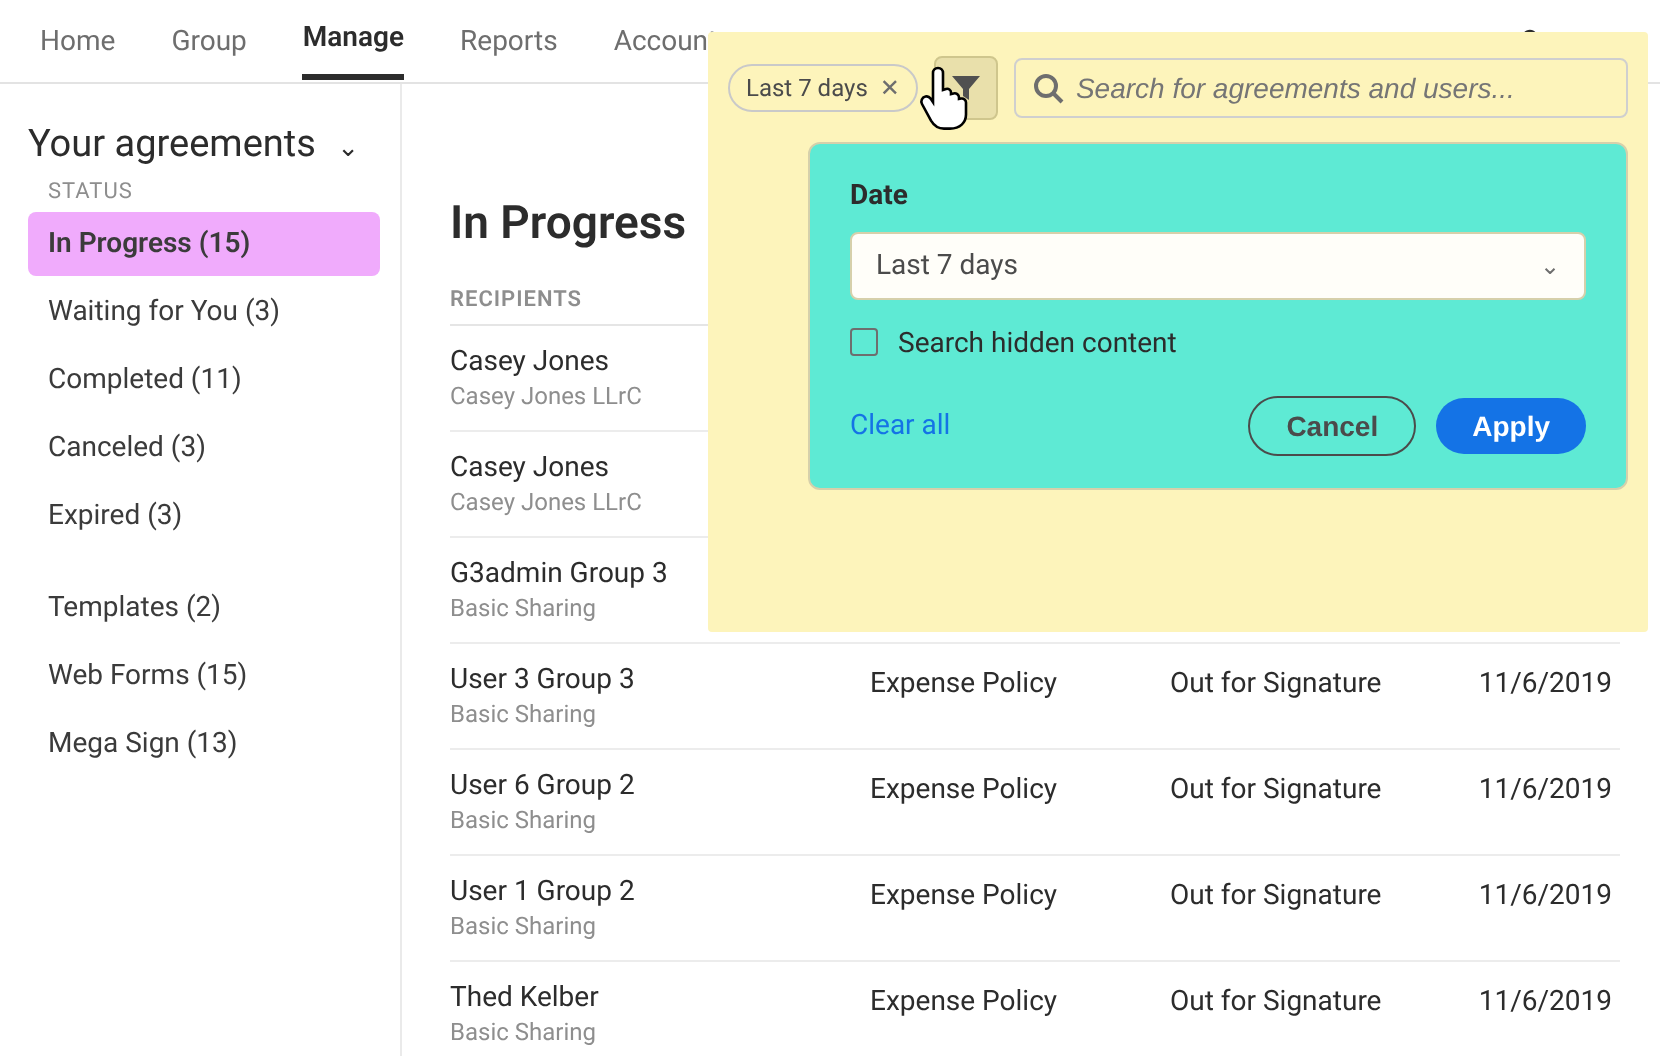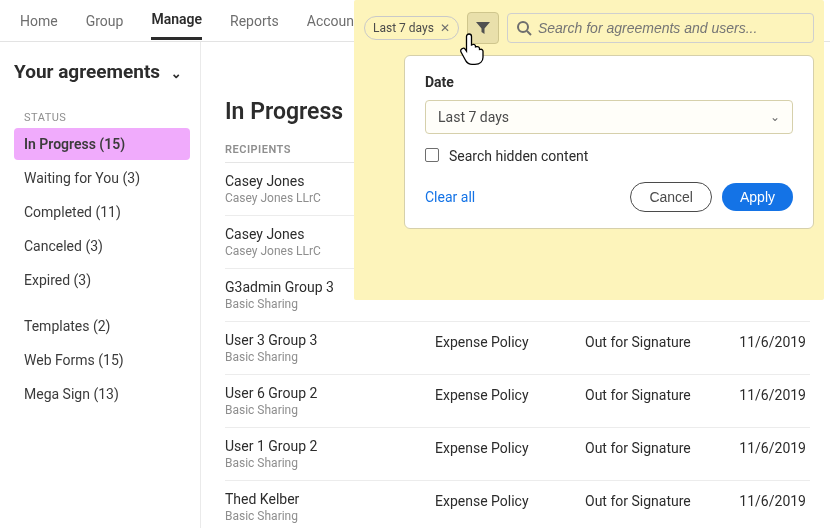--- a/index.html
+++ b/index.html
@@ -5,55 +5,55 @@
   * { box-sizing: border-box; margin: 0; padding: 0; }
   body { font-family: -apple-system, "Segoe UI", Roboto, Arial, sans-serif; font-size: 14px; color: #2c2c2c; background: #fff; width: 830px; height: 528px; position: relative; overflow: hidden; }
   .topnav { display: flex; align-items: center; padding: 0 20px; height: 42px; border-bottom: 1px solid #e3e3e3; }
   .topnav .navitem { margin-right: 28px; color: #6e6e6e; cursor: pointer; padding: 10px 0; }
   .topnav .navitem.active { color: #2c2c2c; font-weight: 600; border-bottom: 3px solid #2c2c2c; }
   .topnav .spacer { flex: 1; }
   .topnav .user { color: #2c2c2c; cursor: pointer; }
   .topnav .user .caret { font-size: 10px; margin-left: 2px; }
   .container { display: flex; height: calc(528px - 42px); }
   .sidebar { width: 200px; padding: 18px 10px 10px 14px; border-right: 0; }
-  .sidebar-title { font-size: 19px; font-weight: 700; color: #2c2c2c; margin-bottom: 22px; cursor: pointer; }
+  .sidebar-title { font-size: 19px; font-weight: 400; color: #2c2c2c; cursor: pointer; }
   .sidebar-title .chev { font-size: 13px; margin-left: 6px; }
   .side-group { margin-bottom: 14px; }
   .side-item { padding: 8px 10px; margin: 2px 0; border-radius: 4px; cursor: pointer; color: #3b3b3b; font-size: 14px; }
   .side-item.active { background: #f0abfc; font-weight: 600; }
   .side-label { font-size: 11px; color: #8e8e8e; letter-spacing: 0.5px; padding: 6px 10px 2px; }
   .main { flex: 1; position: relative; padding: 18px 20px 0 24px; border-left: 1px solid #eaeaea; }
   .title { font-size: 23px; font-weight: 600; margin-top: 38px; margin-bottom: 18px; }
   .list-header { font-size: 11px; color: #8e8e8e; letter-spacing: 0.5px; font-weight: 600; padding-bottom: 6px; border-bottom: 1px solid #e5e5e5; }
   .row { display: flex; align-items: flex-start; padding: 10px 0; border-bottom: 1px solid #ececec; }
   .col-recipient { width: 210px; }
   .col-recipient .name { font-size: 14px; color: #2c2c2c; }
   .col-recipient .sub { font-size: 12px; color: #8e8e8e; margin-top: 2px; }
   .col-title { width: 150px; font-size: 14px; color: #2c2c2c; padding-top: 2px; }
   .col-status { width: 140px; font-size: 14px; color: #2c2c2c; padding-top: 2px; }
   .col-date { flex: 1; text-align: right; font-size: 14px; color: #2c2c2c; padding-top: 2px; padding-right: 4px; }
-  .highlight { position: absolute; top: 0px; left: 354px; right: 6px; height: 300px; background: #fdf4bb; border-radius: 2px; z-index: 2; }
+  .highlight { position: absolute; top: 16px; left: 354px; right: 6px; height: 300px; background: #fdf4bb; border-radius: 2px; z-index: 2; }
   .searchbar { position: absolute; top: 12px; left: 10px; right: 10px; display: flex; align-items: center; z-index: 3; }
   .chip { display: inline-flex; align-items: center; border: 1px solid #c9c9c9; border-radius: 14px; padding: 4px 8px; font-size: 12px; color: #4b4b4b; background: #fdf4bb; cursor: pointer; }
   .chip .x { margin-left: 6px; color: #6e6e6e; }
   .filter-btn { width: 32px; height: 32px; display: inline-flex; align-items: center; justify-content: center; background: #e9e0ab; border: 1px solid #cfc68d; border-radius: 4px; margin: 0 8px; cursor: pointer; position: relative; }
   .filter-btn svg { fill: #505050; }
   .cursor-hand { position: absolute; left: 459px; top: 32px; z-index: 6; pointer-events: none; }
   .searchfield { flex: 1; display: flex; align-items: center; border: 1px solid #cfcfcf; border-radius: 4px; padding: 6px 8px; background: #fdf4bb; }
   .searchfield svg { fill: #6e6e6e; margin-right: 6px; }
   .searchfield input { flex: 1; border: none; outline: none; background: transparent; font-size: 14px; color: #4b4b4b; font-style: italic; }
-  .popover { position: absolute; top: 55px; left: 50px; right: 10px; background: #ffffff; border: 1px solid #d6d0ab; border-radius: 6px; padding: 18px 20px 16px; z-index: 4; }
+  .popover { position: absolute; top: 55px; left: 50px; right: 10px; background: #5eead4; border: 1px solid #d6d0ab; border-radius: 6px; padding: 18px 20px 16px; z-index: 4; }
   .popover h4 { font-size: 14px; font-weight: 700; color: #2c2c2c; margin-bottom: 10px; }
   .popover .select { border: 1px solid #d6d0ab; border-radius: 4px; padding: 8px 12px; display: flex; align-items: center; justify-content: space-between; cursor: pointer; font-size: 14px; color: #4b4b4b; background: #fffef9; }
   .popover .checkbox-row { display: flex; align-items: flex-start; margin-top: 14px; }
   .popover .checkbox { width: 14px; height: 14px; border: 1.5px solid #6e6e6e; border-radius: 2px; margin-right: 10px; cursor: pointer; }
   .popover .actions { display: flex; align-items: center; margin-top: 18px; }
   .popover .clear { color: #1473e6; cursor: pointer; font-size: 14px; }
   .popover .spacer { flex: 1; }
-  .popover .btn { border-radius: 16px; padding: 6px 18px; font-size: 14px; cursor: pointer; font-weight: 400; }
+  .popover .btn { border-radius: 16px; padding: 6px 18px; font-size: 14px; cursor: pointer; font-weight: 700; }
   .popover .btn-cancel { border: 1.5px solid #4b4b4b; color: #4b4b4b; background: transparent; margin-right: 10px; }
   .popover .btn-apply { background: #1473e6; color: #fff; border: none; }
 </style>
 </head>
 <body>
 
 <div class="topnav">
   <div class="navitem">Home</div>
   <div class="navitem">Group</div>
   <div class="navitem active">Manage</div>

